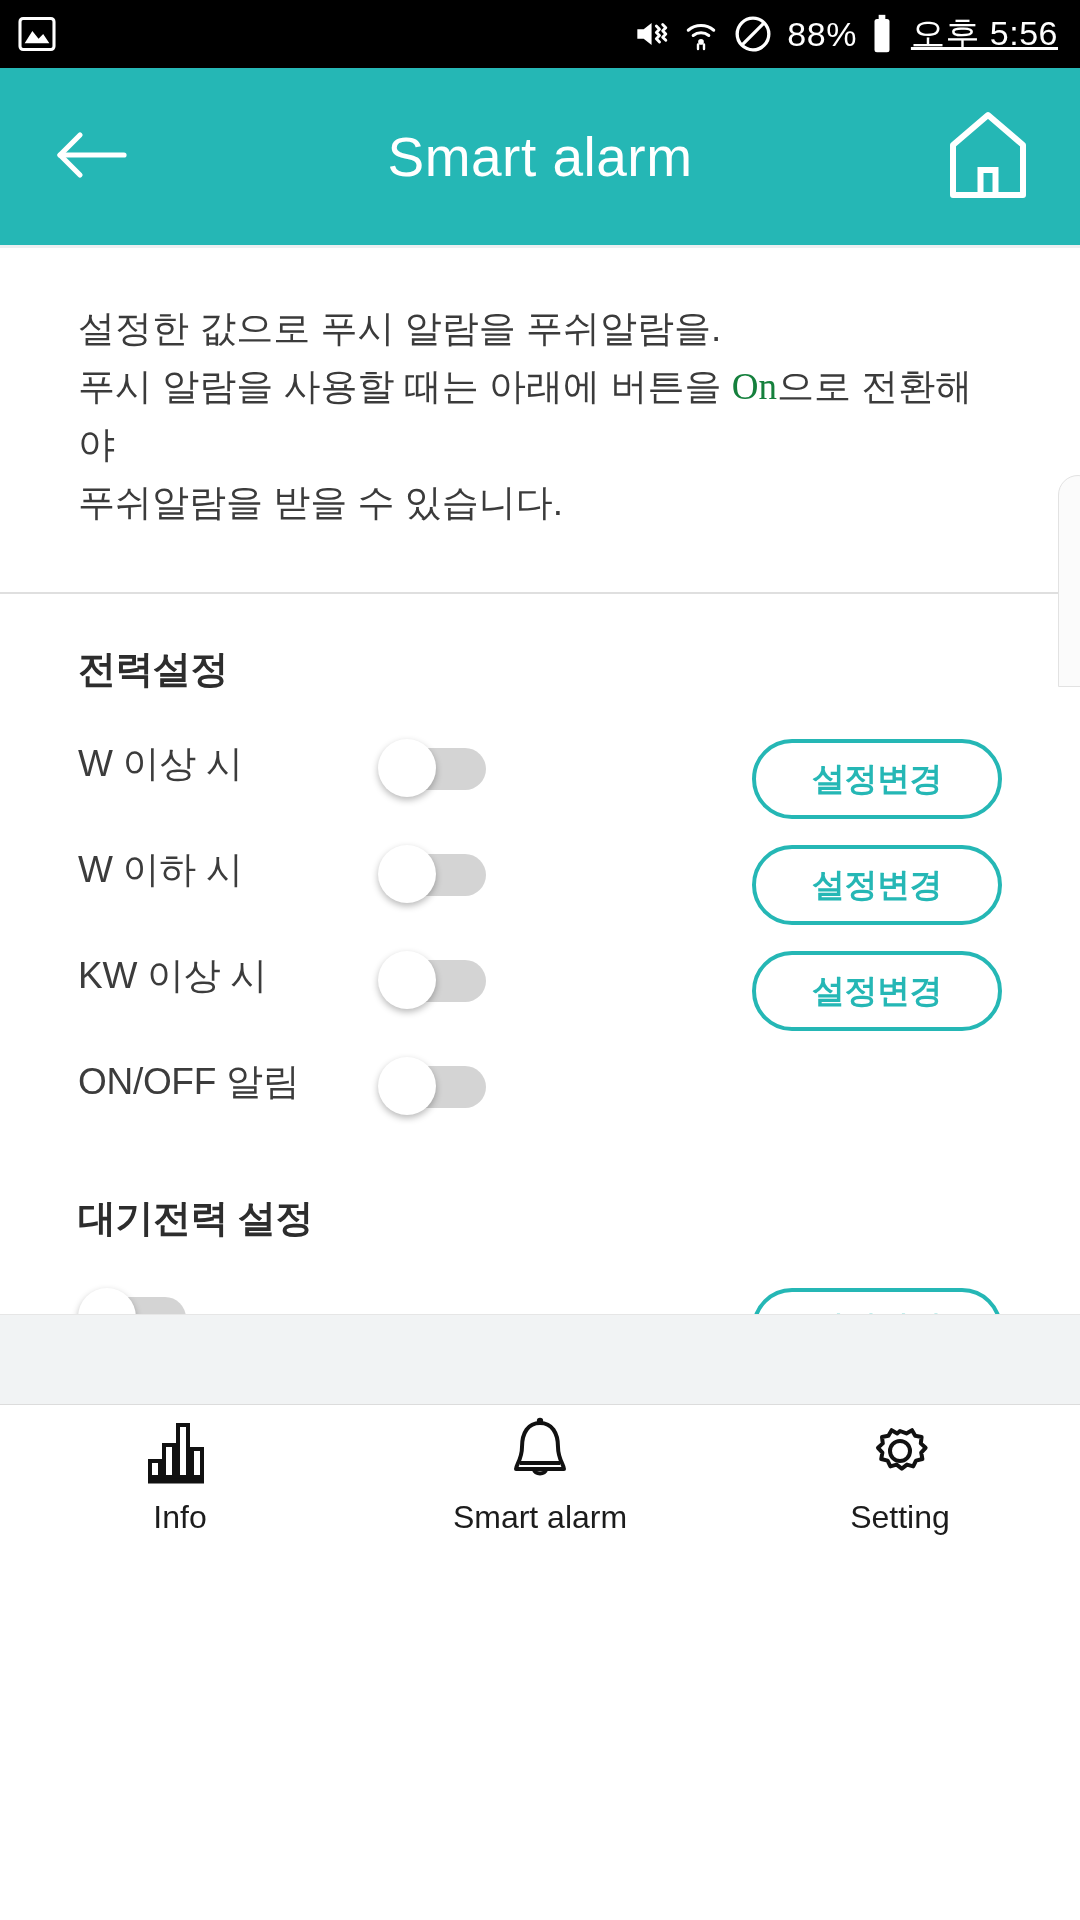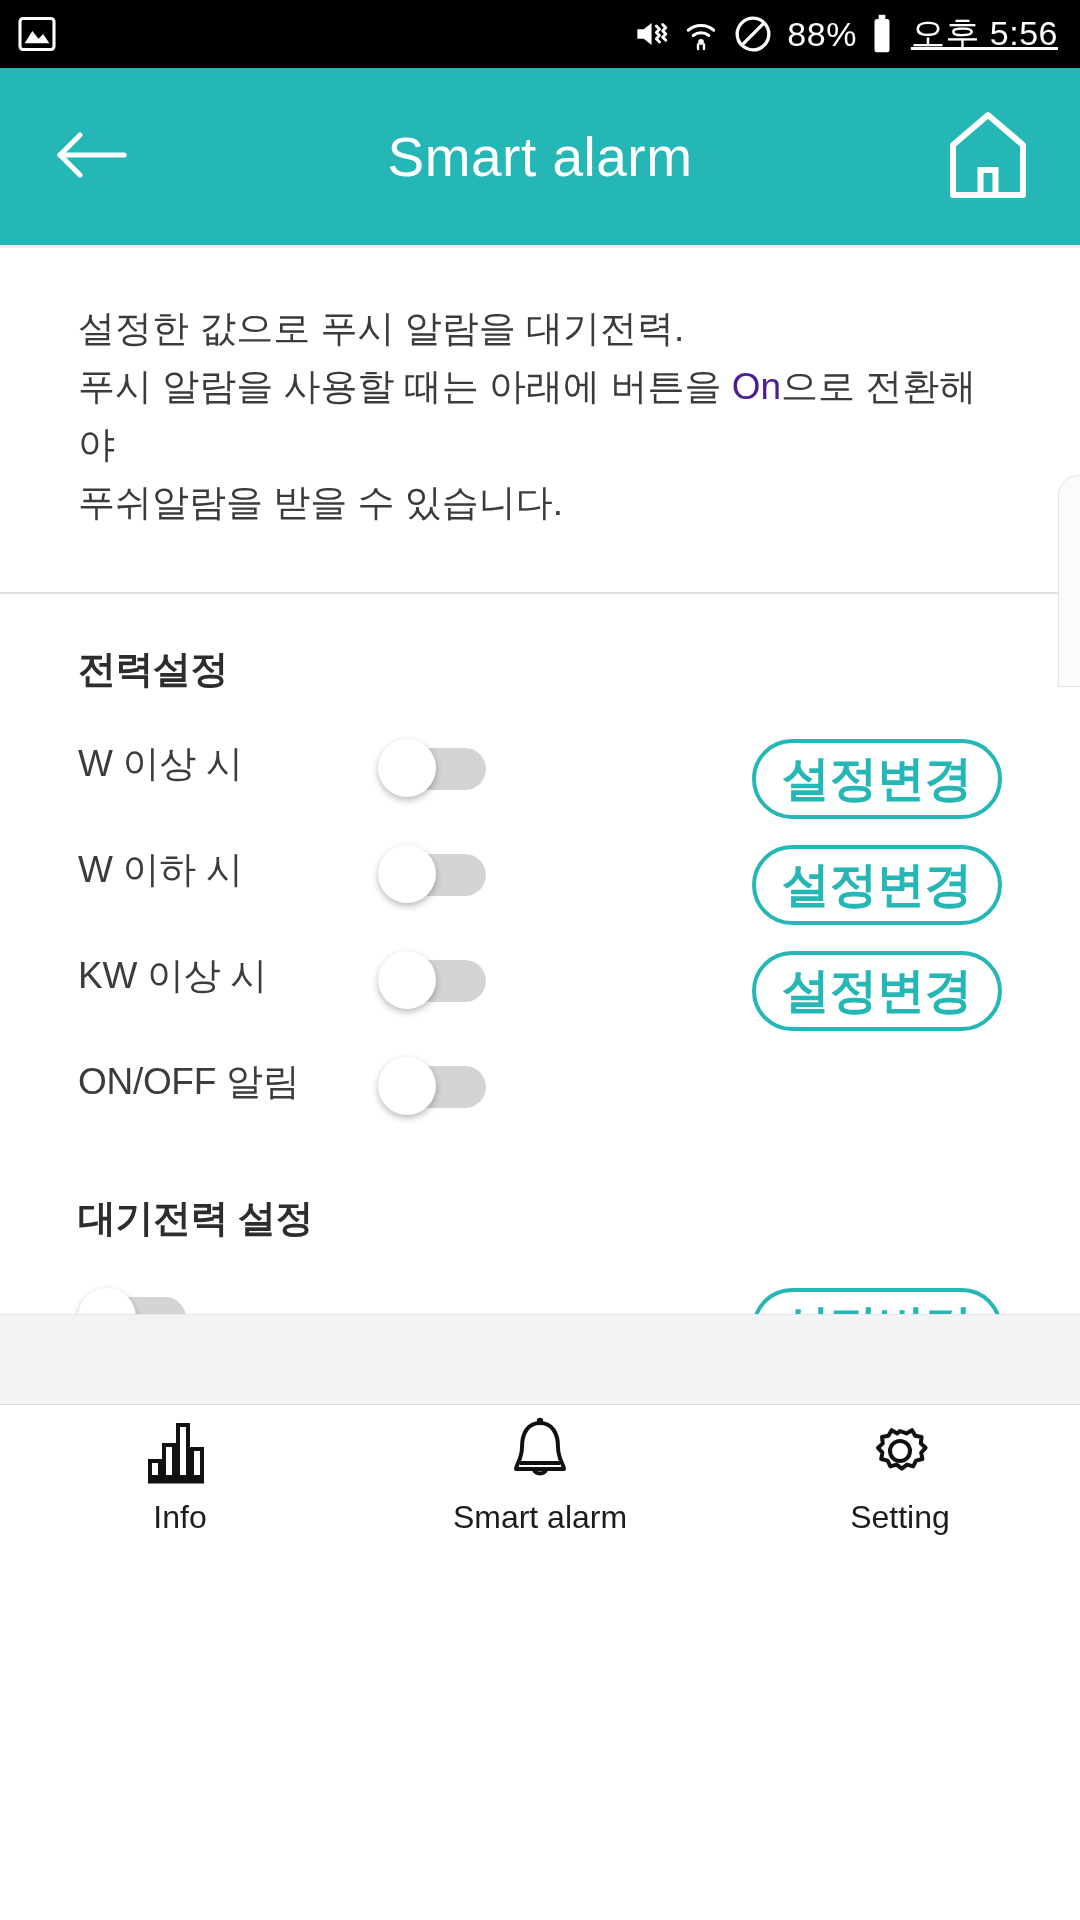--- a/index.html
+++ b/index.html
@@ -83,21 +83,21 @@
     background: #eceff1;
     width: 100%;
   }
 
   .desc {
     padding: 52px 78px 0 78px;
     color: #3b3b3b;
     font-size: 37px;
     line-height: 58px;
   }
-  .desc .on { color: #4c1d95; }
+  .desc .on { color: #15803d; font-family: Liberation Serif, serif; }
 
   .divider {
     margin-top: 60px;
     height: 2px;
     background: #dfdfdf;
     width: 100%;
   }
 
   .section {
     padding: 0 78px;
@@ -152,21 +152,21 @@
   .row-spacer { flex: 1 1 auto; }
 
   .pill-btn {
     width: 250px;
     height: 80px;
     flex: 0 0 250px;
     border: 4px solid #25b7b5;
     border-radius: 44px;
     background: #ffffff;
     color: #25b7b5;
-    font-size: 48px;
+    font-size: 33px;
     font-weight: bold;
     display: flex;
     align-items: center;
     justify-content: center;
     cursor: pointer;
     letter-spacing: -0.5px;
   }
   .btn-placeholder {
     width: 250px;
     flex: 0 0 250px;
@@ -286,21 +286,21 @@
       </span>
     </div>
   </div>
 
   <div class="content">
     <div class="topline"></div>
 
     <div class="edge-panel"></div>
 
     <div class="desc">
-      <div>설정한 값으로 푸시 알람을 대기전력.</div>
+      <div>설정한 값으로 푸시 알람을 푸쉬알람을.</div>
       <div><span>푸시 알람을 사용할 때는 아래에 버튼을 </span><span class="on">On</span><span>으로 전환해야</span></div>
       <div>푸쉬알람을 받을 수 있습니다.</div>
     </div>
 
     <div class="divider"></div>
 
     <div class="section">
       <div class="section-title">전력설정</div>
 
       <div class="row">

